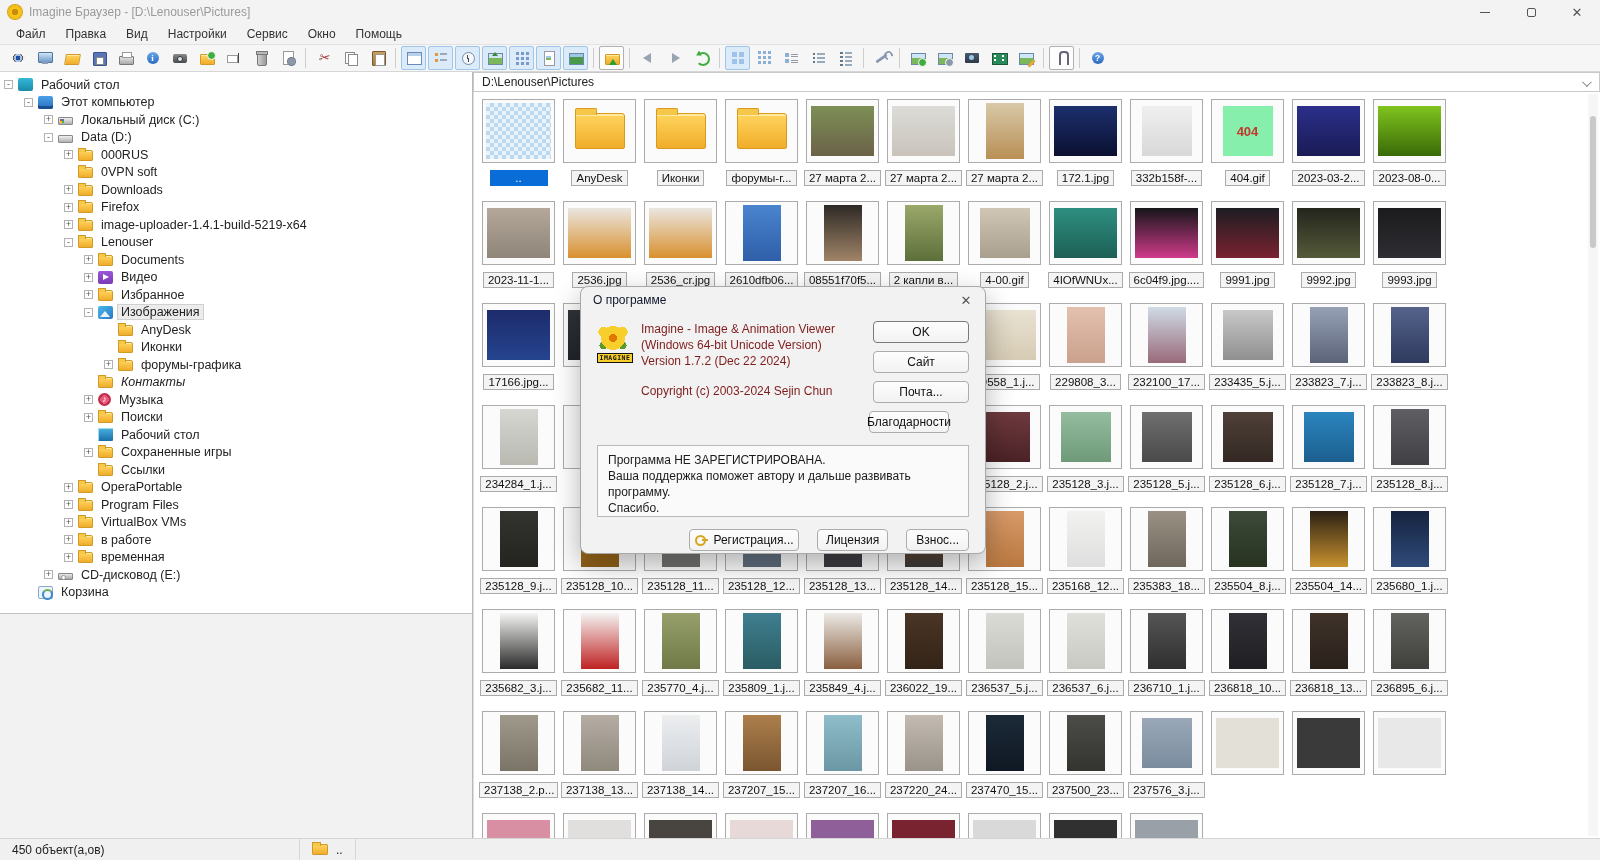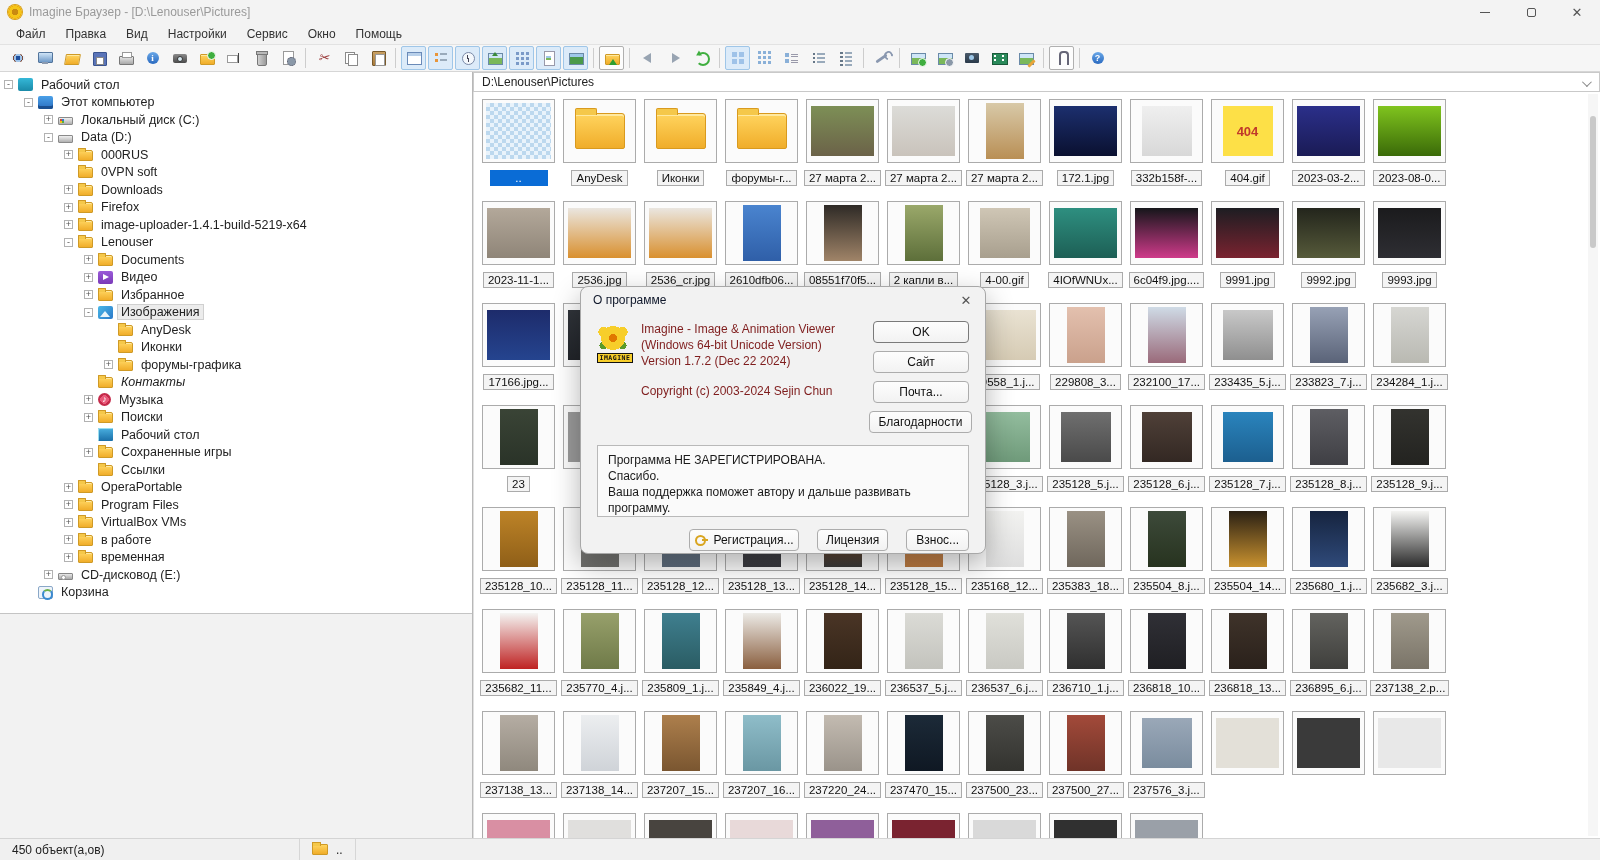--- a/index.html
+++ b/index.html
@@ -156,21 +156,21 @@
   .dlg-body{padding:6px 16px 0}
   .dlg-top{display:flex}
   .dlg-logo-wrap{width:44px;flex:none;margin-top:4px}
   .dlg-flower{width:32px;height:30px;background:radial-gradient(circle at 50% 50%,#e07800 0 4px,#f7ce2a 4px 12px,transparent 12px),radial-gradient(circle at 20% 30%,#f7ce2a 0 5px,transparent 5px),radial-gradient(circle at 80% 30%,#f7ce2a 0 5px,transparent 5px),radial-gradient(circle at 20% 75%,#5a9a2a 0 4px,transparent 4px),radial-gradient(circle at 80% 75%,#5a9a2a 0 4px,transparent 4px)}
   .dlg-logo-text{width:36px;text-align:center;font:bold 6.5px/8px "DejaVu Sans Mono",monospace;color:#111;background:#f7ce2a;border:1px solid #111;letter-spacing:.5px}
   .dlg-info{flex:1;font-size:12px;color:#7f1d1d;line-height:16px;padding-top:2px}
   .dlg-copy{margin-top:14px}
   .dlg-btn-col{width:96px;flex:none;display:flex;flex-direction:column;align-items:stretch;gap:8px;margin-top:2px}
   .btn{height:22px;border:1px solid #acacac;border-radius:4px;background:linear-gradient(#fdfdfd,#f2f2f2);font-size:12px;color:#111;display:flex;align-items:center;justify-content:center;padding:0 8px;white-space:nowrap}
   .btn.default{border-color:#7a7a7a}
-  .btn.wide{width:103px;margin-left:-4px}
+  .btn.wide{width:80px;margin-left:-4px}
   .dlg-notice{margin-top:12px;height:72px;background:#fafafa;border:1px solid #b9b9b9;padding:6px 10px;font-size:12px;line-height:16px;color:#1a1a1a}
   .dlg-bottom{display:flex;gap:18px;margin:12px 0 0 92px}
   .btn-register{width:110px}
   .btn-license{width:80px}
   .btn-donate{width:78px}
   .ic-key{width:14px;height:14px;position:relative;margin-right:5px;flex:none}
   .ic-key::before{content:"";position:absolute;left:1px;top:2px;width:7px;height:7px;border:2.5px solid #d9a520;border-radius:50%}
   .ic-key::after{content:"";position:absolute;left:8px;top:6px;width:6px;height:2px;background:#d9a520;box-shadow:3px 2px 0 -1px #d9a520}
 </style>
 </head>
@@ -540,21 +540,21 @@
             <div class="label">172.1.jpg</div>
           </div>
           <div class="cell">
             <div class="thumbbox">
               <div class="thumb img sq" style="background: linear-gradient(rgb(239, 239, 239), rgb(216, 216, 216));"></div>
             </div>
             <div class="label">332b158f-...</div>
           </div>
           <div class="cell">
             <div class="thumbbox">
-              <div class="thumb img sq" style="background: #fde047; color: rgb(192, 57, 43);">404</div>
+              <div class="thumb img sq" style="background: #86efac; color: rgb(192, 57, 43);">404</div>
             </div>
             <div class="label">404.gif</div>
           </div>
           <div class="cell">
             <div class="thumbbox">
               <div class="thumb img land" style="background: linear-gradient(rgb(43, 47, 138), rgb(26, 27, 85));"></div>
             </div>
             <div class="label">2023-03-2...</div>
           </div>
           <div class="cell">
@@ -692,20 +692,26 @@
             <div class="label">233435_5.j...</div>
           </div>
           <div class="cell">
             <div class="thumbbox">
               <div class="thumb img port" style="background: linear-gradient(rgb(151, 161, 181), rgb(90, 99, 120));"></div>
             </div>
             <div class="label">233823_7.j...</div>
           </div>
           <div class="cell">
             <div class="thumbbox">
+              <div class="thumb img port" style="background: linear-gradient(rgb(85, 98, 138), rgb(46, 58, 94));"></div>
+            </div>
+            <div class="label">233823_8.j...</div>
+          </div>
+          <div class="cell">
+            <div class="thumbbox">
               <div class="thumb img port" style="background: linear-gradient(rgb(214, 214, 210), rgb(185, 185, 178));"></div>
             </div>
             <div class="label">234284_1.j...</div>
           </div>
           <div class="cell">
             <div class="thumbbox">
               <div class="thumb img port" style="background: linear-gradient(rgb(58, 68, 54), rgb(42, 51, 40));"></div>
             </div>
             <div class="label">23</div>
           </div>
@@ -949,26 +955,20 @@
             <div class="thumbbox">
               <div class="thumb img port" style="background: linear-gradient(rgb(28, 42, 56), rgb(15, 24, 35));"></div>
             </div>
             <div class="label">237470_15...</div>
           </div>
           <div class="cell">
             <div class="thumbbox">
               <div class="thumb img port" style="background: linear-gradient(rgb(76, 76, 72), rgb(51, 51, 47));"></div>
             </div>
             <div class="label">237500_23...</div>
-          </div>
-          <div class="cell">
-            <div class="thumbbox">
-              <div class="thumb img port" style="background: linear-gradient(rgb(163, 74, 58), rgb(111, 51, 40));"></div>
-            </div>
-            <div class="label">237500_27...</div>
           </div>
           <div class="cell">
             <div class="thumbbox">
               <div class="thumb img sq" style="background: linear-gradient(rgb(154, 168, 184), rgb(122, 140, 158));"></div>
             </div>
             <div class="label">237576_3.j...</div>
           </div>
           <div class="cell">
             <div class="thumbbox">
               <div class="thumb img land" style="background: rgb(227, 224, 216);"></div>
@@ -1066,22 +1066,22 @@
       </div>
       <div class="dlg-btn-col">
         <div class="btn default">OK</div>
         <div class="btn">Сайт</div>
         <div class="btn">Почта...</div>
         <div class="btn wide">Благодарности</div>
       </div>
     </div>
     <div class="dlg-notice">
       <div>Программа НЕ ЗАРЕГИСТРИРОВАНА.</div>
+      <div>Ваша поддержка поможет автору и дальше развивать программу.</div>
       <div>Спасибо.</div>
-      <div>Ваша поддержка поможет автору и дальше развивать программу.</div>
     </div>
     <div class="dlg-bottom">
       <div class="btn btn-register">
         <span class="ic-key"></span>
         <span>Регистрация...</span>
       </div>
       <div class="btn btn-license">Лицензия</div>
       <div class="btn btn-donate">Взнос...</div>
     </div>
   </div>

